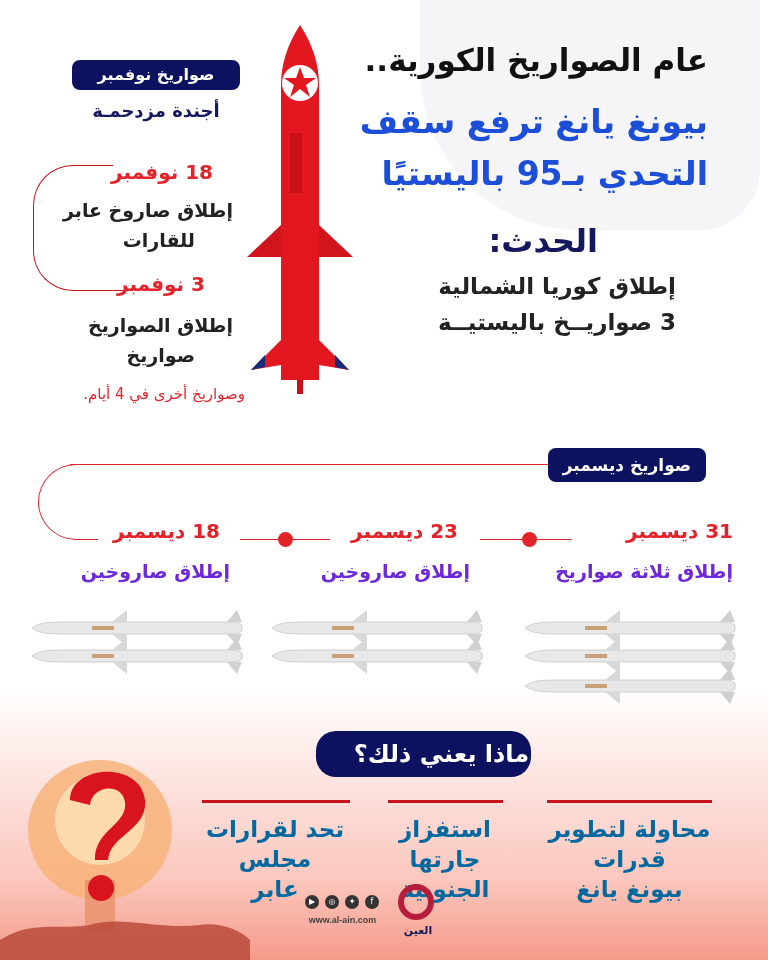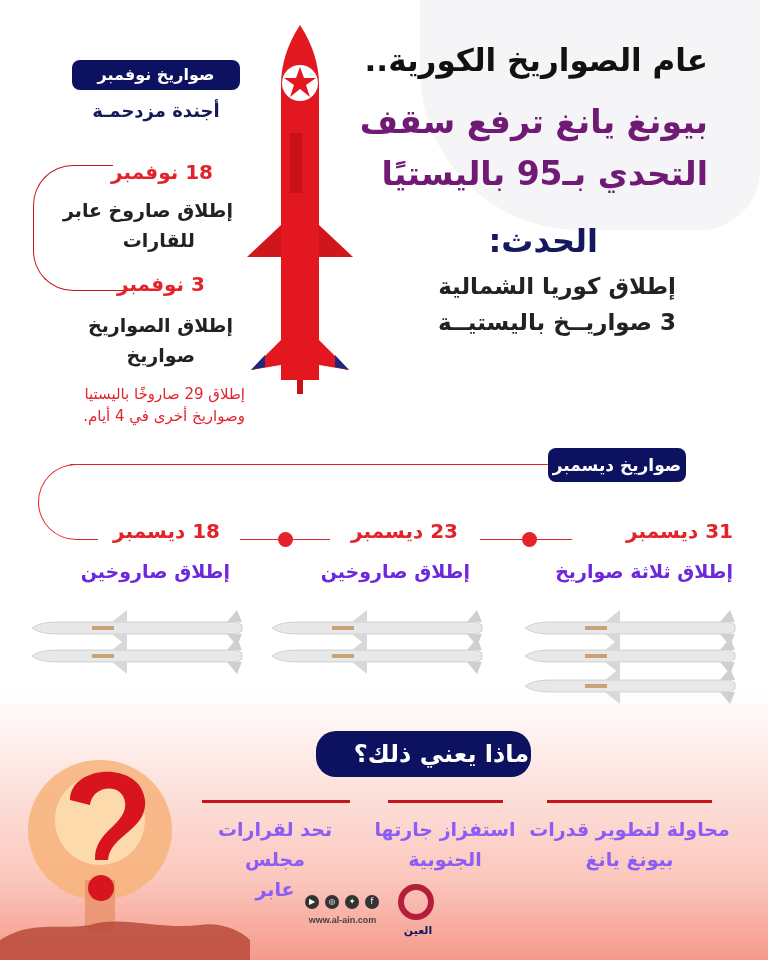--- a/index.html
+++ b/index.html
@@ -20,21 +20,21 @@
     border-radius: 0 0 60px 160px;
     background: #f5f5f7;
   }
   .title-black {
     position: absolute; right: 60px; top: 38px; width: 380px; text-align: right;
     font-family: "DejaVu Sans", sans-serif; font-weight: bold; font-size: 31px; color: #111;
     line-height: 44px;
   }
   .title-red {
     position: absolute; right: 60px; top: 96px; width: 380px; text-align: right;
-    font-weight: bold; font-size: 33px; color: #701a75; line-height: 52px;
+    font-weight: bold; font-size: 33px; color: #1d4ed8; line-height: 52px;
   }
   .event-label {
     position: absolute; right: 170px; top: 222px; width: 200px; text-align: right;
     font-weight: bold; font-size: 32px; color: #14185c;
   }
   .event-text {
     position: absolute; right: 92px; top: 268px; width: 330px; text-align: right;
     font-weight: bold; font-size: 23px; color: #222; line-height: 36px;
   }
   .badge {
@@ -54,34 +54,34 @@
   }
   .nov-note {
     position: absolute; left: 30px; top: 383px; width: 215px; text-align: right;
     color: #e3222a; font-size: 15px; line-height: 22px;
   }
   .nov-curve {
     position: absolute; left: 33px; top: 165px; width: 80px; height: 126px;
     border: 1.5px solid #c8141c; border-right: none; border-radius: 40px 0 0 40px;
   }
 
-  .dec-badge { left: 548px; top: 448px; width: 138px; height: 34px; font-size: 17px; line-height: 34px; }
+  .dec-badge { left: 548px; top: 448px; width: 158px; height: 34px; font-size: 17px; line-height: 34px; }
   .dec-line-top { position: absolute; left: 70px; top: 464px; width: 480px; border-top: 1.5px solid #e3222a; }
   .dec-curve {
     position: absolute; left: 38px; top: 464px; width: 60px; height: 76px;
     border: 1.5px solid #e3222a; border-right: none; border-radius: 38px 0 0 38px;
   }
   .dec-seg { position: absolute; top: 539px; border-top: 1.5px solid #e3222a; }
   .dot { position: absolute; width: 15px; height: 15px; background: #e3222a; border-radius: 50%; top: 532px; }
   .dec-date { position: absolute; top: 519px; font-weight: bold; color: #e3222a; font-size: 20px; margin-left: 17px; }
   .dec-desc { position: absolute; top: 560px; font-weight: bold; color: #6d28d9; font-size: 19px; }
   .mean-badge { left: 316px; top: 731px; width: 215px; height: 46px; font-size: 24px; line-height: 46px; border-radius: 20px; padding-left: 36px; }
   .mean-rule { position: absolute; top: 800px; height: 3px; background: #c8141c; }
   .mean-text {
-    position: absolute; top: 814px; text-align: center; font-weight: bold; color: #8b5cf6; font-size: 19px; line-height: 30px;
+    position: absolute; top: 814px; text-align: center; font-weight: bold; color: #0369a1; font-size: 23px; line-height: 30px;
   }
   .footer-site { position: absolute; left: 300px; top: 915px; width: 85px; font-size: 9px; font-weight: bold; color: #444; text-align: center; direction: ltr; font-family: "Liberation Sans", sans-serif; }
   .social { position: absolute; top: 895px; width: 14px; height: 14px; border-radius: 50%; background: #333; color: #fff; font-size: 8px; text-align: center; line-height: 14px; direction: ltr; }
   .logo { position: absolute; left: 398px; top: 884px; width: 36px; height: 36px; border: 6px solid #b61d3a; border-radius: 50%; color: #b61d3a; }
   .logo-text { position: absolute; left: 396px; top: 924px; width: 44px; text-align: center; color: #14185c; font-weight: bold; font-size: 11px; }
 </style>
 </head>
 <body>
 
 <div class="bg-watermark"></div>
@@ -125,21 +125,20 @@
   <div style="padding-right:38px;">للقارات</div>
 </div>
 
 <div class="nov-date" style="right:563px;top:272px;">3 نوفمبر</div>
 <div class="nov-desc" style="right:535px;top:310px;width:150px;">
   <div>إطلاق الصواريخ</div>
   <div style="padding-right:38px;">صواريخ</div>
 </div>
 
 <div class="nov-note">
-  <div>إطلاق 29 صاروخًا باليستيا</div>
   <div>وصواريخ أخرى في 4 أيام.</div>
 </div>
 
 <div class="dec-line-top"></div>
 <div class="dec-curve"></div>
 <div class="badge dec-badge">صواريخ ديسمبر</div>
 
 <div class="dec-seg" style="left:76px;width:22px;"></div>
 <div class="dec-seg" style="left:240px;width:90px;"></div>
 <div class="dot" style="left:278px;"></div>

